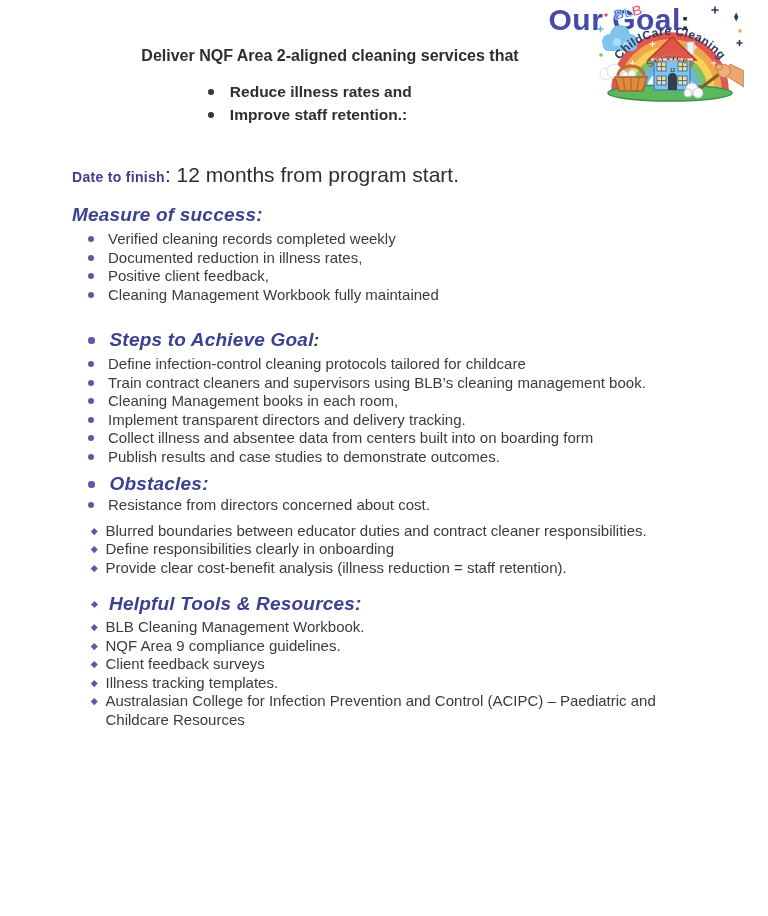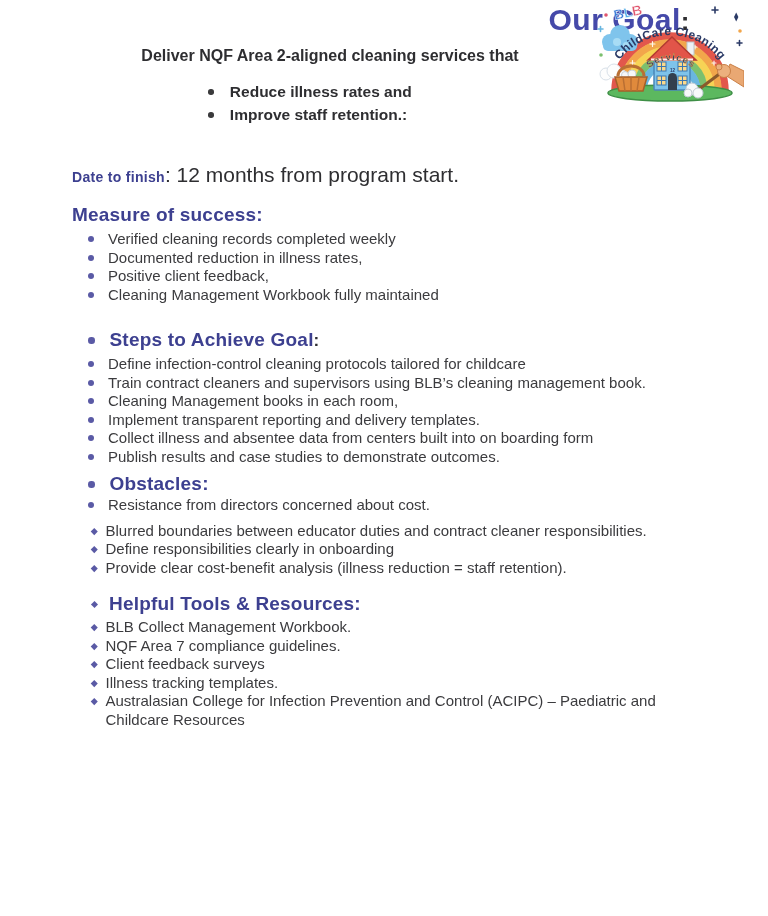--- a/index.html
+++ b/index.html
@@ -34,21 +34,21 @@
     background:var(--bullet_dark,#3A3A3C); margin:9px 16px 0 0;
   }
   .goal-bullets .txt { font-size:15.5px; font-weight:bold; color:var(--dark_text,#2E2E31); }
 
   .date-line { margin:37px 0 0 72px; line-height:23px; }
   .date-label { font-size:14px; font-weight:bold; color:var(--heading_purple,#3D4090); letter-spacing:0.3px; }
   .date-value { font-size:21px; color:var(--dark_text,#2E2E31); }
 
   h2 {
     font-size:19px; font-weight:bold; line-height:22px;
-    color:var(--heading_purple,#3D4090); letter-spacing:0.2px;
+    color:var(--heading_purple,#3D4090); letter-spacing:0.2px;font-style:italic;
   }
   h2.plain { margin:15px 0 0 72px; }
   h2.with-bullet { display:flex; align-items:flex-start; }
   h2.with-bullet .dot-purple {
     flex:0 0 auto; width:6.5px; height:6.5px; border-radius:50%;
     background:var(--bullet_purple,#5A5AA5); margin:8px 15px 0 0;
   }
   h2.with-bullet .diamond-purple {
     flex:0 0 auto; width:5px; height:5px; transform:rotate(45deg);
     background:var(--bullet_purple,#5A5AA5); margin:9px 12px 0 3px;
@@ -230,21 +230,21 @@
     <li>
         <span class="dot-purple"></span>
         <span class="txt">Train contract cleaners and supervisors using BLB’s cleaning management book.</span>
       </li>
     <li>
         <span class="dot-purple"></span>
         <span class="txt">Cleaning Management books in each room,</span>
       </li>
     <li>
         <span class="dot-purple"></span>
-        <span class="txt">Implement transparent reporting and delivery templates.</span>
+        <span class="txt">Implement transparent directors and delivery tracking.</span>
       </li>
     <li>
         <span class="dot-purple"></span>
         <span class="txt">Collect illness and absentee data from centers built into on boarding form</span>
       </li>
     <li>
         <span class="dot-purple"></span>
         <span class="txt">Publish results and case studies to demonstrate outcomes.</span>
       </li>
   </ul>
@@ -274,25 +274,25 @@
       </li>
   </ul>
 
   <h2 class="with-bullet m-tools-h">
       <span class="diamond-purple"></span>
       <span>Helpful Tools &amp; Resources:</span>
     </h2>
   <ul class="doc-list diamond-list m-tools-list">
     <li>
         <span class="diamond-purple"></span>
-        <span class="txt">BLB Collect Management Workbook.</span>
-      </li>
-    <li>
-        <span class="diamond-purple"></span>
-        <span class="txt">NQF Area 7 compliance guidelines.</span>
+        <span class="txt">BLB Cleaning Management Workbook.</span>
+      </li>
+    <li>
+        <span class="diamond-purple"></span>
+        <span class="txt">NQF Area 9 compliance guidelines.</span>
       </li>
     <li>
         <span class="diamond-purple"></span>
         <span class="txt">Client feedback surveys</span>
       </li>
     <li>
         <span class="diamond-purple"></span>
         <span class="txt">Illness tracking templates.</span>
       </li>
     <li>

